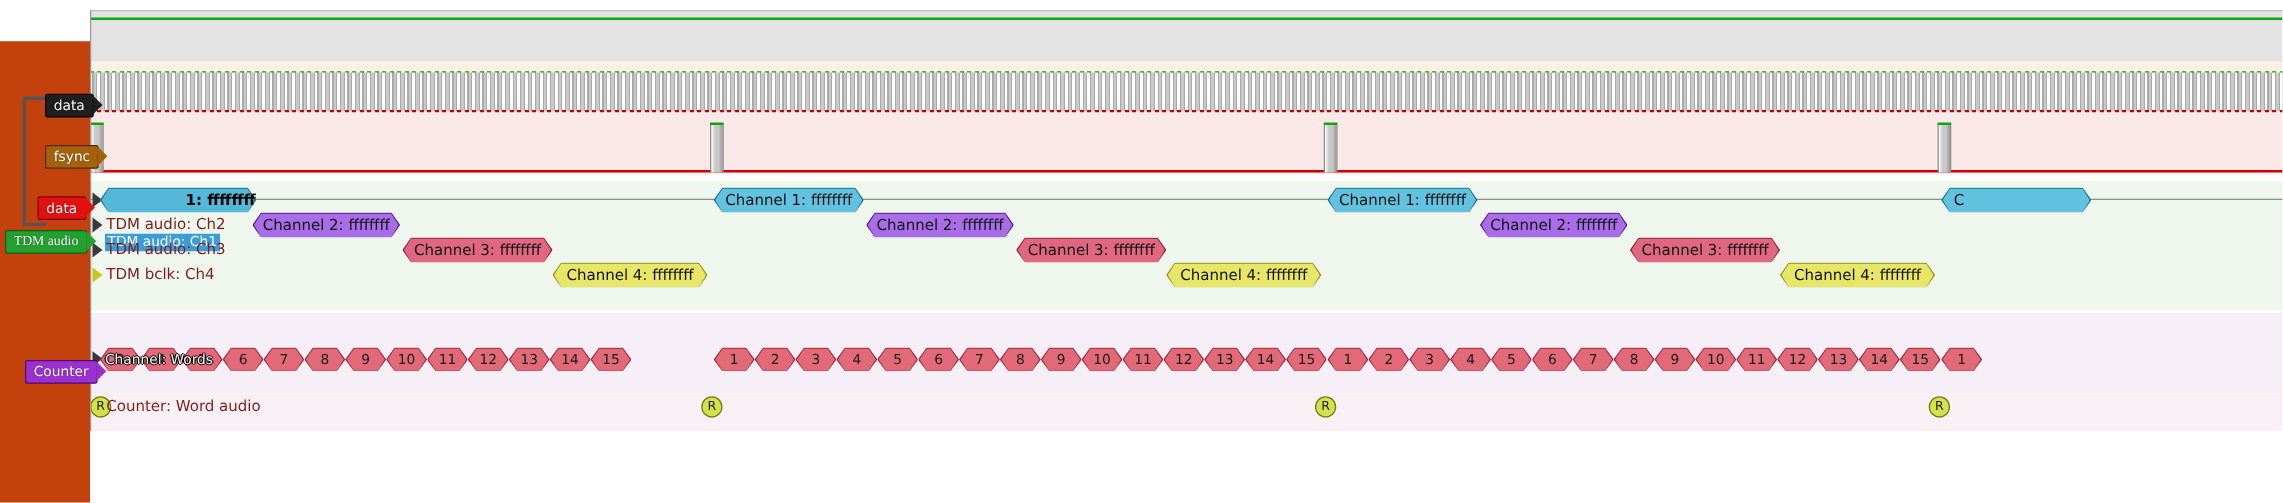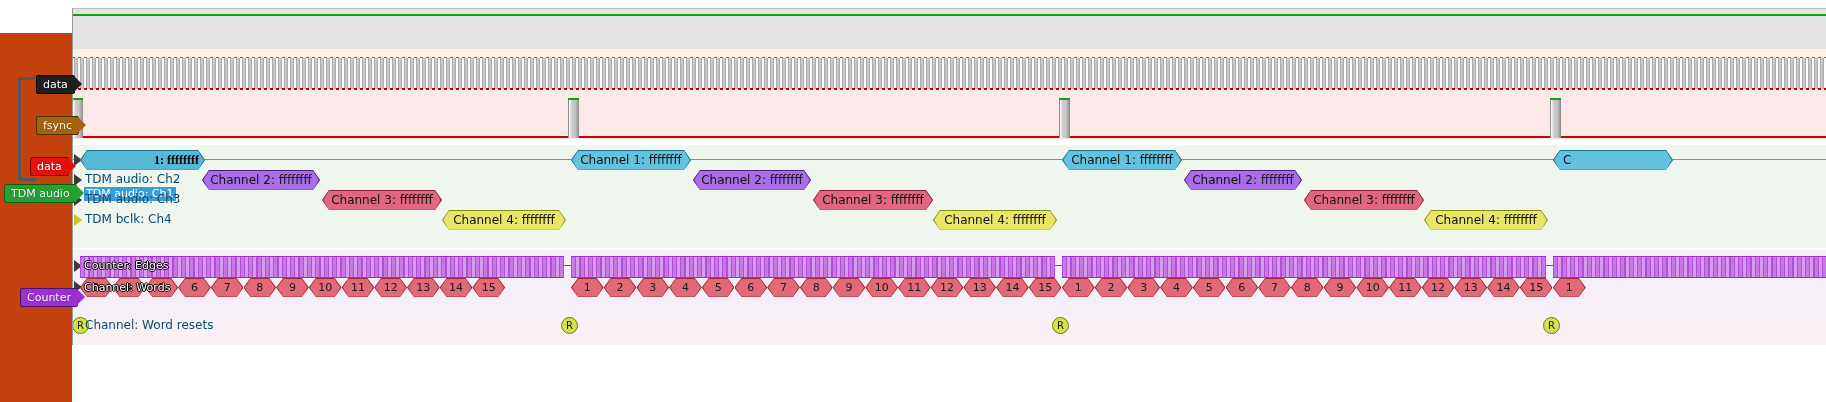--- a/index.html
+++ b/index.html
@@ -24,21 +24,21 @@
     text-shadow:0 0 1px rgba(0,0,0,.55);
   }
   .badge::after{
     content:"";position:absolute;right:-8px;top:0;
     border-top:8.5px solid transparent;border-bottom:8.5px solid transparent;
     border-left:8px solid var(--tip);
   }
   .badge.data {background:#1f1f1f;--tip:#1f1f1f;border:1px solid #000;left:36px;top:42px;}
   .badge.bclk {background:#a4620d;--tip:#a4620d;border:1px solid #4d2c00;left:36px;top:83px;}
   .badge.fsync{background:#e31010;--tip:#e31010;border:1px solid #7a0000;left:30px;top:124px;}
-  .badge.tdm  {background:#23a02f;--tip:#23a02f;border:1px solid #0c5e15;left:4px; top:151px;}
+  .badge.tdm  {background:#23a02f;--tip:#23a02f;border:1px solid #0c5e15;left:4px; top:151px;font-family:Liberation Serif, serif;}
   .badge.cnt  {background:#9b30d0;--tip:#9b30d0;border:1px solid #4d0a72;left:20px;top:255px;}
 
   
   .tracks{position:absolute;left:72px;top:0;right:0;height:402px;}
   .lane{position:absolute;left:0;right:0;}
 
   .lane-data  {top:8px;  height:40px; background:#e3e3e3;border-top:1px solid #bdbdbd;border-bottom:1px solid #d3d3d3;}
   .lane-bclk  {top:49px; height:41px; background:#fdf1e4;}
   .lane-fsync {top:90px; height:49px; background:#fbe9e9;}
   .lane-tdm   {top:145px;height:103px;background:#eef6ee;}
@@ -64,37 +64,37 @@
     background:linear-gradient(to right,#ffffff,#c8c8c8 35%,#c8c8c8 65%,#9a9a9a);
     border-left:1px solid #8d8d8d;border-right:1px solid #8d8d8d;}
   .fsync-pulse::before{content:"";position:absolute;left:-1px;right:-1px;top:-2px;height:2px;background:#0aa60a;}
 
   
   .tdmrow{position:absolute;left:0;right:0;height:20px;}
   .tdm-baseline{position:absolute;left:0;right:0;top:9px;height:1px;background:#8d8d8d;}
   .arrow{position:absolute;left:2px;top:4px;width:0;height:0;
     border-top:6px solid transparent;border-bottom:6px solid transparent;border-left:8px solid #3a3a3a;}
   .arrow.y{border-left-color:#c9c420;}
-  .rowlabel{position:absolute;left:13px;top:2px;font-size:12px;color:#0c4a6e;white-space:nowrap;}
+  .rowlabel{position:absolute;left:13px;top:2px;font-size:12px;color:#7f1d1d;white-space:nowrap;}
   .hex-wrap{position:absolute;top:0;height:20px;}
   .hex-wrap .fill{position:absolute;inset:0;
     clip-path:polygon(7px 0,calc(100% - 7px) 0,100% 50%,calc(100% - 7px) 100%,7px 100%,0 50%);}
   .hex-wrap .edge{position:absolute;inset:0;
     clip-path:polygon(7px 0,calc(100% - 7px) 0,100% 50%,calc(100% - 7px) 100%,7px 100%,0 50%,7px 0,7px 1px,1.2px 50%,7px 99%,calc(100% - 7px) 99%,calc(100% - 1.2px) 50%,calc(100% - 7px) 1px,7px 1px);
     background:#3a3a3a;}
   .hex-wrap .txt{position:absolute;inset:0;line-height:20px;text-align:center;font-size:12px;color:#111;white-space:nowrap;}
 
   .ch1 .fill{background:#62c2e0;} .ch1 .edge{background:#1c6d87;}
   .ch2 .fill{background:#a96de8;} .ch2 .edge{background:#4d1b82;}
   .ch3 .fill{background:#e0677f;} .ch3 .edge{background:#8a2338;}
   .ch4 .fill{background:#e7e667;} .ch4 .edge{background:#8a8a18;}
 
   
   .selhex .fill{background:#55b8d8;}
-  .selhex .txt{color:#000;font-weight:700;font-family:Liberation Serif, serif;}
+  .selhex .txt{color:#000;font-weight:700;}
   .selhex .sel-label{position:absolute;left:4px;top:3px;height:14px;line-height:14px;
     background:#3b9dd8;color:#fff;font-size:11px;padding:0 2px;font-weight:400;margin-top:34px;}
 
   
   .cedges{position:absolute;top:6px;height:20px;
     background:repeating-linear-gradient(to right,#b04fd6 0px,#b04fd6 1.2px,#c778e3 1.2px,#c778e3 4.2px,#b04fd6 4.2px,#b04fd6 5.4px,#d89cee 5.4px,#d89cee 8.4px);
     border-top:1px solid #9b30d0;border-bottom:1px solid #9b30d0;}
   .cedges-link{position:absolute;top:15px;height:1px;background:#9b30d0;}
 
   
@@ -230,31 +230,20 @@
         <div class="hex-wrap ch4" style="left:1352px;width:124px">
           <div class="fill"></div>
             <div class="edge"></div>
           <div class="txt">Channel 4: ffffffff</div>
         </div>
       </div>
     </div>
 
     <div class="lane lane-count">
 
-      <div class="tdmrow" style="top:6px">
-        <div class="arrow" style="top:4px"></div>
-        <div class="cedges" style="left:8px;width:484px;top:0"></div>
-        <div class="cedges-link" style="left:492px;width:7px;top:9px"></div>
-        <div class="cedges" style="left:499px;width:484px;top:0"></div>
-        <div class="cedges-link" style="left:983px;width:7px;top:9px"></div>
-        <div class="cedges" style="left:990px;width:484px;top:0"></div>
-        <div class="cedges-link" style="left:1474px;width:7px;top:9px"></div>
-        <div class="cedges" style="left:1481px;width:273px;top:0"></div>
-        <div class="labelchip" style="left:10px;top:2px">Counter: Edges</div>
-      </div>
 
       <div class="tdmrow" style="top:28px;height:19px">
         <div class="arrow" style="top:3px"></div>
         <div id="words-host">
             <div class="whex" style="left: 8px; width: 32.7px;">
               <div class="fill"></div>
               <div class="edge"></div>
               <div class="txt">3</div>
             </div>
             <div class="whex" style="left: 40.7px; width: 32.7px;">
@@ -475,18 +464,18 @@
           </div>
         <div class="labelchip" style="left:10px;top:2px;z-index:7">Channel: Words</div>
       </div>
     </div>
 
     <div class="lane lane-reset">
       <div class="rmark" style="left:0px;top:2px">R</div>
       <div class="rmark" style="left:489px;top:2px">R</div>
       <div class="rmark" style="left:980px;top:2px">R</div>
       <div class="rmark" style="left:1471px;top:2px">R</div>
-      <div class="rowlabel" style="left:13px;top:3px">Channel: Word resets</div>
+      <div class="rowlabel" style="left:13px;top:3px">Counter: Word audio</div>
     </div>
 
     <div class="vsep"></div>
   </div>
 </div>
 
 </body></html>

